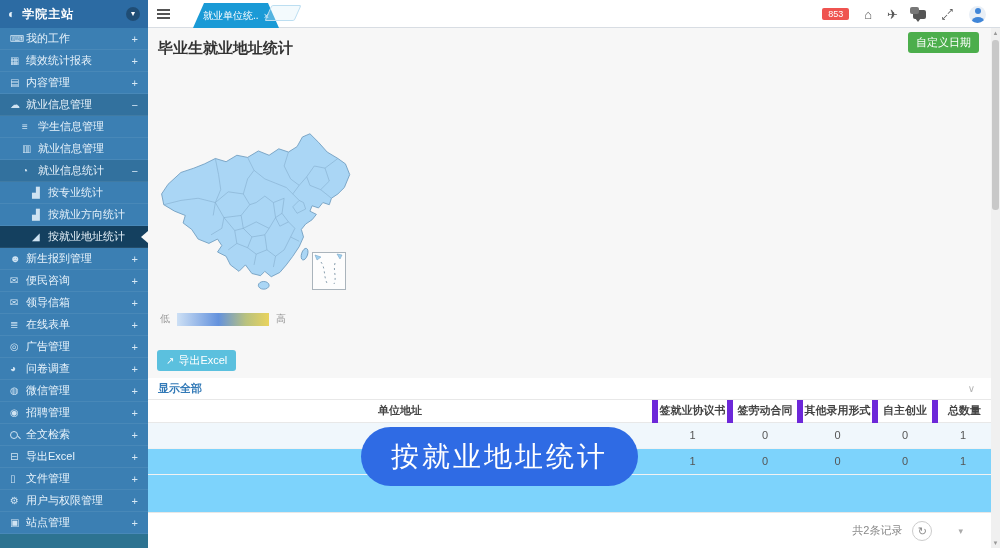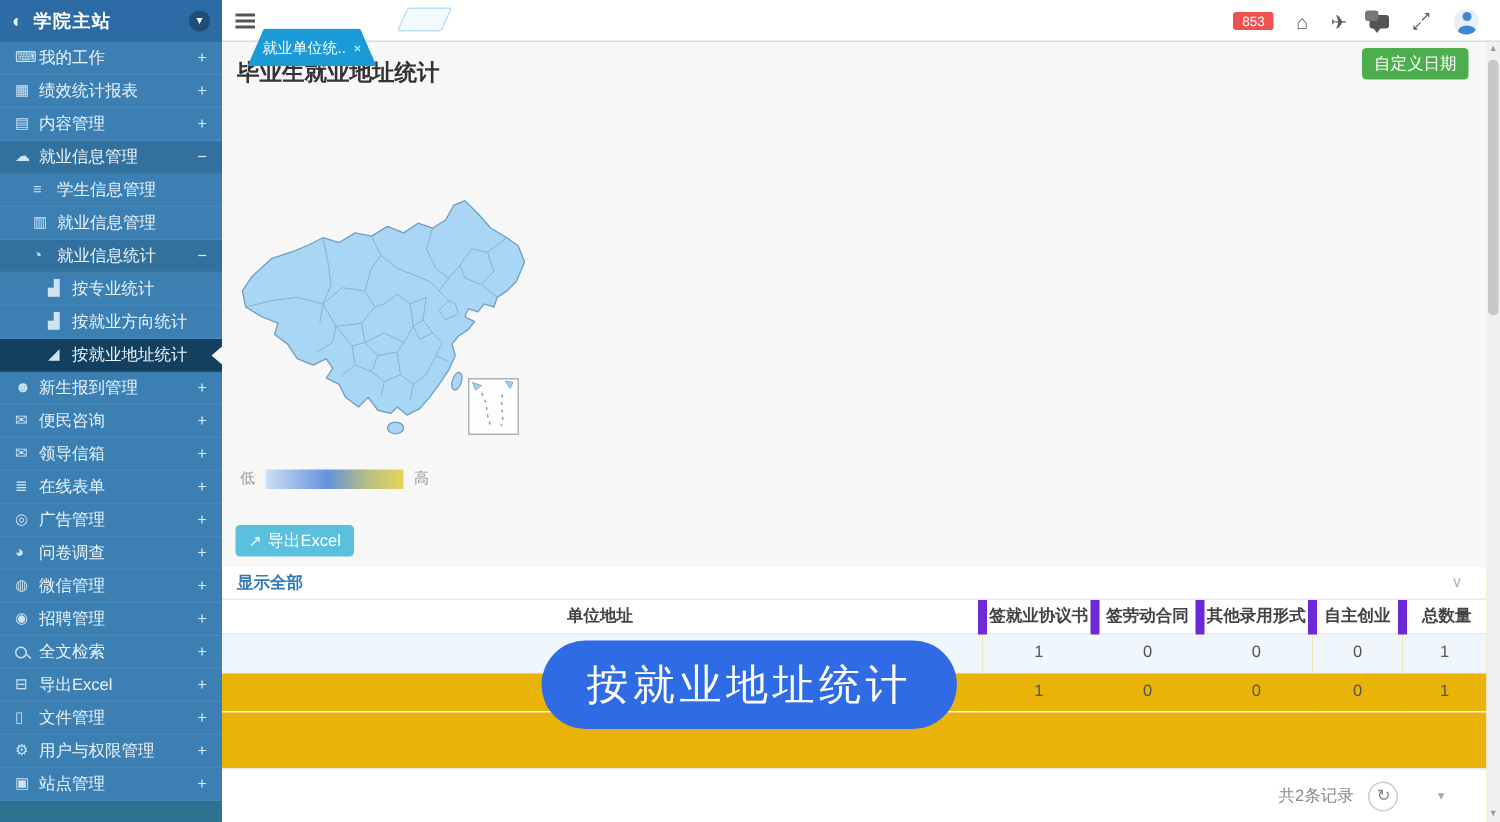--- a/index.html
+++ b/index.html
@@ -22,21 +22,21 @@
   .s-item.active { background:#14405f; }
   .s-item.active::after { content:''; position:absolute; right:0; top:50%; margin-top:-6px; border-top:6px solid transparent; border-bottom:6px solid transparent; border-right:7px solid #f7f7f7; }
   .sb-bottom { position:absolute; bottom:0; left:0; width:148px; height:14px; background:#2d7391; }
   .css-search { width:8px; height:8px; border:1.4px solid #cfe3f2; border-radius:50%; position:relative; display:inline-block; margin-right:8px; flex:0 0 8px !important; }
   .css-search::after { content:''; position:absolute; width:4px; height:1.4px; background:#cfe3f2; right:-4px; bottom:-1px; transform:rotate(45deg); }
 
   
   .topbar { position:absolute; left:148px; top:0; width:852px; height:28px; background:#fff; border-bottom:1px solid #d8dde3; z-index:4; }
   .hamburger { position:absolute; left:9px; top:9px; width:13px; height:10px; cursor:pointer; }
   .hamburger i { display:block; width:13px; height:2px; background:#555; margin-bottom:2px; }
-  .tab { position:absolute; left:17px; top:3px; width:86px; height:25px; background:#1a9ad6; color:#fff; clip-path:polygon(11px 0%, calc(100% - 11px) 0%, 100% 100%, 0% 100%); display:flex; align-items:center; justify-content:center; font-size:10px; cursor:pointer;margin-top:16px; }
+  .tab { position:absolute; left:45px; top:3px; width:86px; height:25px; background:#1a9ad6; color:#fff; clip-path:polygon(11px 0%, calc(100% - 11px) 0%, 100% 100%, 0% 100%); display:flex; align-items:center; justify-content:center; font-size:10px; cursor:pointer; }
   .tab .tab-close { margin-left:5px; font-size:9px; opacity:.85; cursor:pointer; }
   .ghost-tab { position:absolute; left:120px; top:5px; width:30px; height:16px; border:1px solid #bcdef1; background:rgba(214,237,248,.3); transform:skewX(-24deg); border-radius:2px; }
   .tb-right { position:absolute; right:14px; top:0; height:28px; display:flex; align-items:center; gap:15px;padding-left:20px; }
   .badge { background:#ef5350; color:#fff; font-size:9px; padding:1px 6px; border-radius:2px; }
   .tb-ico { color:#555; font-size:13px; cursor:pointer; line-height:1; }
   .bubble-icon { width:13px; height:9px; background:#555; border-radius:2px; position:relative; display:inline-block; }
   .bubble-icon::before { content:''; position:absolute; left:-3px; top:-3px; width:9px; height:7px; background:#777; border-radius:2px; }
   .bubble-icon::after { content:''; position:absolute; left:2px; bottom:-3px; border-left:3px solid transparent; border-right:3px solid transparent; border-top:4px solid #555; }
   .expand-icon { width:13px; height:13px; position:relative; display:inline-block; }
   .expand-icon i { position:absolute; font-style:normal; font-size:9px; color:#555; line-height:1; }
@@ -53,21 +53,21 @@
   .map-wrap { position:absolute; left:5px; top:95px; width:215px; height:172px; }
   .map-inset { position:absolute; left:164px; top:224px; width:34px; height:38px; background:#fdfdfd; border:1px solid #aab4bc; }
 
   .legend { position:absolute; left:12px; top:284px; display:flex; align-items:center; gap:7px; }
   .legend .lg-txt { font-size:10px; color:#999; }
   .legend .lg-bar { width:92px; height:13px; background:linear-gradient(to right,#cde0f5 0%,#6492dd 45%,#b9c27e 75%,#e9d35d 100%); }
 
   .export-btn { position:absolute; left:9px; top:322px; background:#5bc0de; color:#fff; font-size:11px; padding:3px 9px; border-radius:3px; border:none; cursor:pointer; display:flex; align-items:center; gap:4px; }
   .export-btn .exp-ico { font-size:10px; }
 
-  .lower-panel { position:absolute; left:0; top:350px; width:843px; height:170px; background:#eab308; }
+  .lower-panel { position:absolute; left:0; top:350px; width:843px; height:170px; background:#7dd3fc; }
   .panel-bar { height:22px; border-bottom:1px solid #e8e8e8; display:flex; align-items:center; padding:0 10px; background:#fff; }
   .show-all { color:#337ab7; font-size:11px; font-weight:bold; cursor:pointer; }
   .panel-chevron { margin-left:auto; color:#b5b5b5; font-size:10px; cursor:pointer; padding-right:6px; }
 
   table.data { width:843px; border-collapse:collapse; table-layout:fixed; }
   table.data th { height:22px; font-size:11px; color:#444; font-weight:bold; border-right:6px solid #6d28d9; border-bottom:1px solid #e8e8e8; text-align:center; background:#fff; }
   table.data th:last-child { border-right:none; }
   table.data td { height:26px; font-size:11px; color:#555; text-align:center; border-bottom:1px solid #f2f2f2; }
   tr.odd { background:#f0f7fc; }
   col.c0 { width:507px; } col.c1 { width:75px; } col.c2 { width:70px; }

